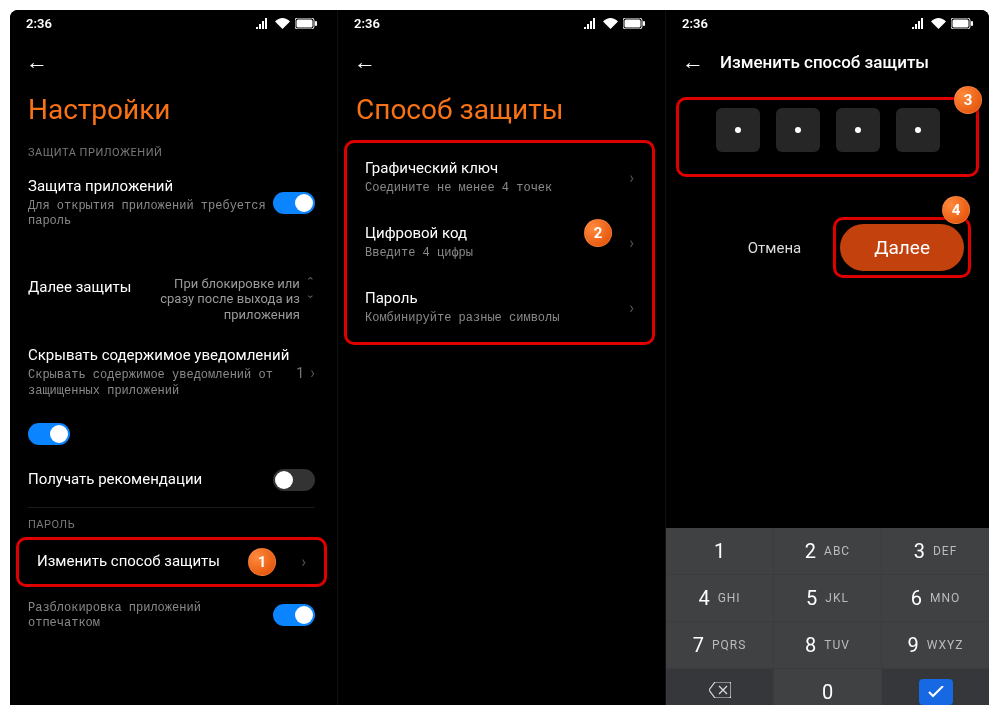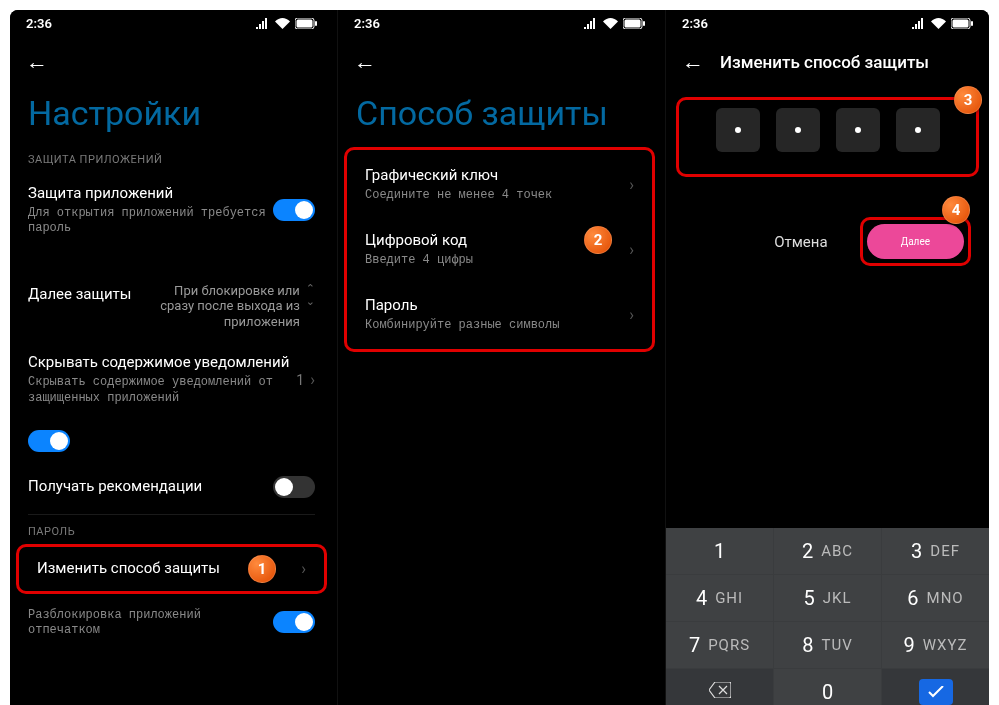--- a/index.html
+++ b/index.html
@@ -43,24 +43,24 @@
   .signal svg, .wifi svg, .battery svg { display: block; }
   .header {
     display: flex;
     align-items: center;
     padding: 12px 16px 8px;
     gap: 16px;
   }
   .back-arrow { font-size: 22px; cursor: pointer; }
   .header-title { font-size: 17px; font-weight: 500; }
   .page-title {
-    font-size: 34px;
+    font-size: 28px;
     font-weight: 400;
     padding: 10px 18px 14px;
-    color: #0369a1;
+    color: #f97316;
   }
   .section-label {
     font-size: 11px;
     color: #7a7a7a;
     padding: 6px 18px 6px;
     letter-spacing: 0.5px;
   }
   .setting-row {
     display: flex;
     justify-content: space-between;
@@ -136,23 +136,23 @@
     padding: 40px 18px 14px;
     align-items: center;
   }
   .btn-text {
     color: #ddd;
     font-size: 15px;
     padding: 10px 18px;
     cursor: pointer;
   }
   .btn-primary {
-    background: #ec4899;
+    background: #c2410c;
     color: #fff;
-    font-size: 10px;
+    font-size: 19px;
     padding: 12px 34px;
     border-radius: 24px;
     cursor: pointer;
   }
   .next-wrap {
     border: 3px solid #e00000;
     border-radius: 10px;
     padding: 4px;
     position: relative;
   }
@@ -169,21 +169,21 @@
     height: 46px;
     display: flex;
     flex-direction: row;
     align-items: center;
     justify-content: center;
     gap: 8px;
     cursor: pointer;
     position: relative;
   }
   .key-num { font-size: 20px; color: #fff; font-weight: 400; }
-  .key-letters { font-size: 15px; color: #bbb; letter-spacing: 1px; }
+  .key-letters { font-size: 12px; color: #bbb; letter-spacing: 1px; }
   .key.util { background: #35373a; }
   .key.ok {
     background: #1668e3;
     border-radius: 4px;
     width: 34px; height: 26px;
     margin: auto;
   }
   .key.ok-wrap { background: #35373a; }
   .backspace-icon, .hide-icon { color: #ddd; }
   .screen1-content { overflow: hidden; }

